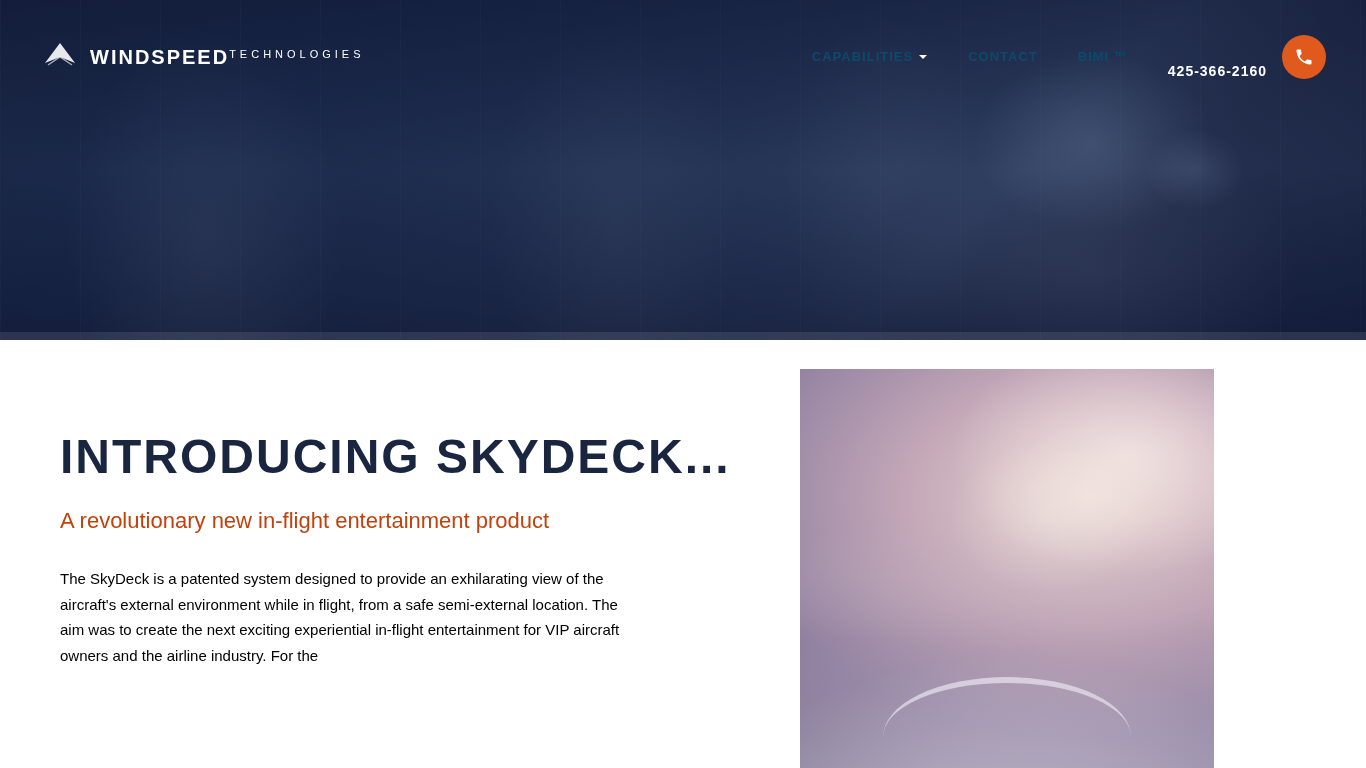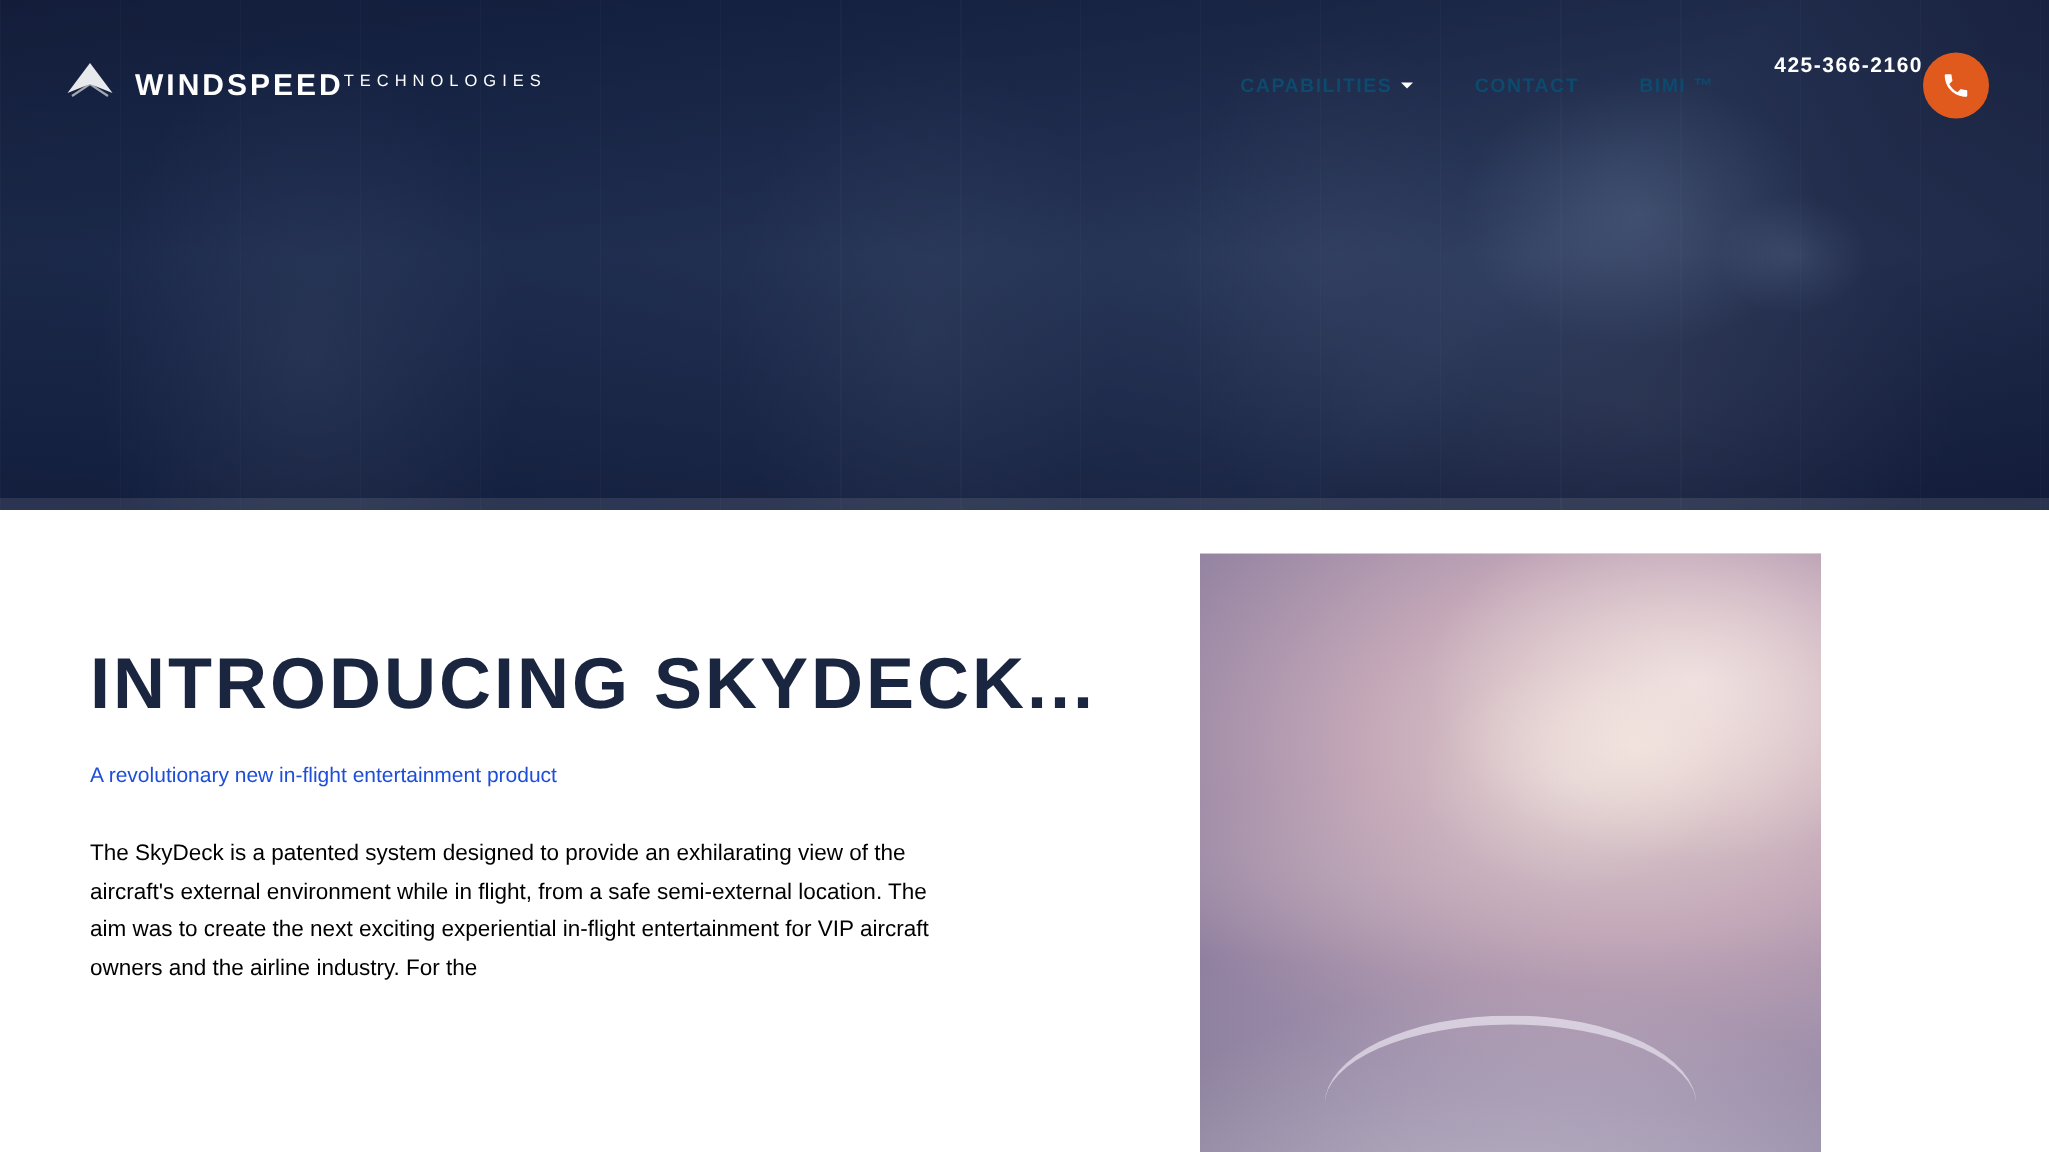--- a/index.html
+++ b/index.html
@@ -60,21 +60,22 @@
     nav a.has-dropdown {
       display: flex;
       align-items: center;
       gap: 5px;
     }
     nav a.has-dropdown svg {
       width: 10px; height: 10px;
     }
     .header-right {
       display: flex;
-      align-items: flex-start;
+      align-items: flex-end;
+      gap: 15px;
       margin-left: 20px;
     }
     .phone-number {
       color: #fff;
       font-size: 14px;
       font-weight: 600;
       letter-spacing: 1px;
     }
     .call-button {
       width: 44px; height: 44px;
@@ -176,22 +177,22 @@
     .introducing-title {
       font-size: 48px;
       font-weight: 900;
       text-transform: uppercase;
       color: #1a2540;
       letter-spacing: 2px;
       margin-bottom: 24px;
       font-family: Arial Black, Arial, sans-serif;
     }
     .subtitle {
-      font-size: 14px;
-      color: #1d4ed8;
+      font-size: 22px;
+      color: #c2410c;
       margin-bottom: 32px;
       font-weight: 400;
     }
     .description {
       font-size: 15px;
       color: #000000;
       line-height: 1.7;
       max-width: 580px;
     }
     .content-right {

